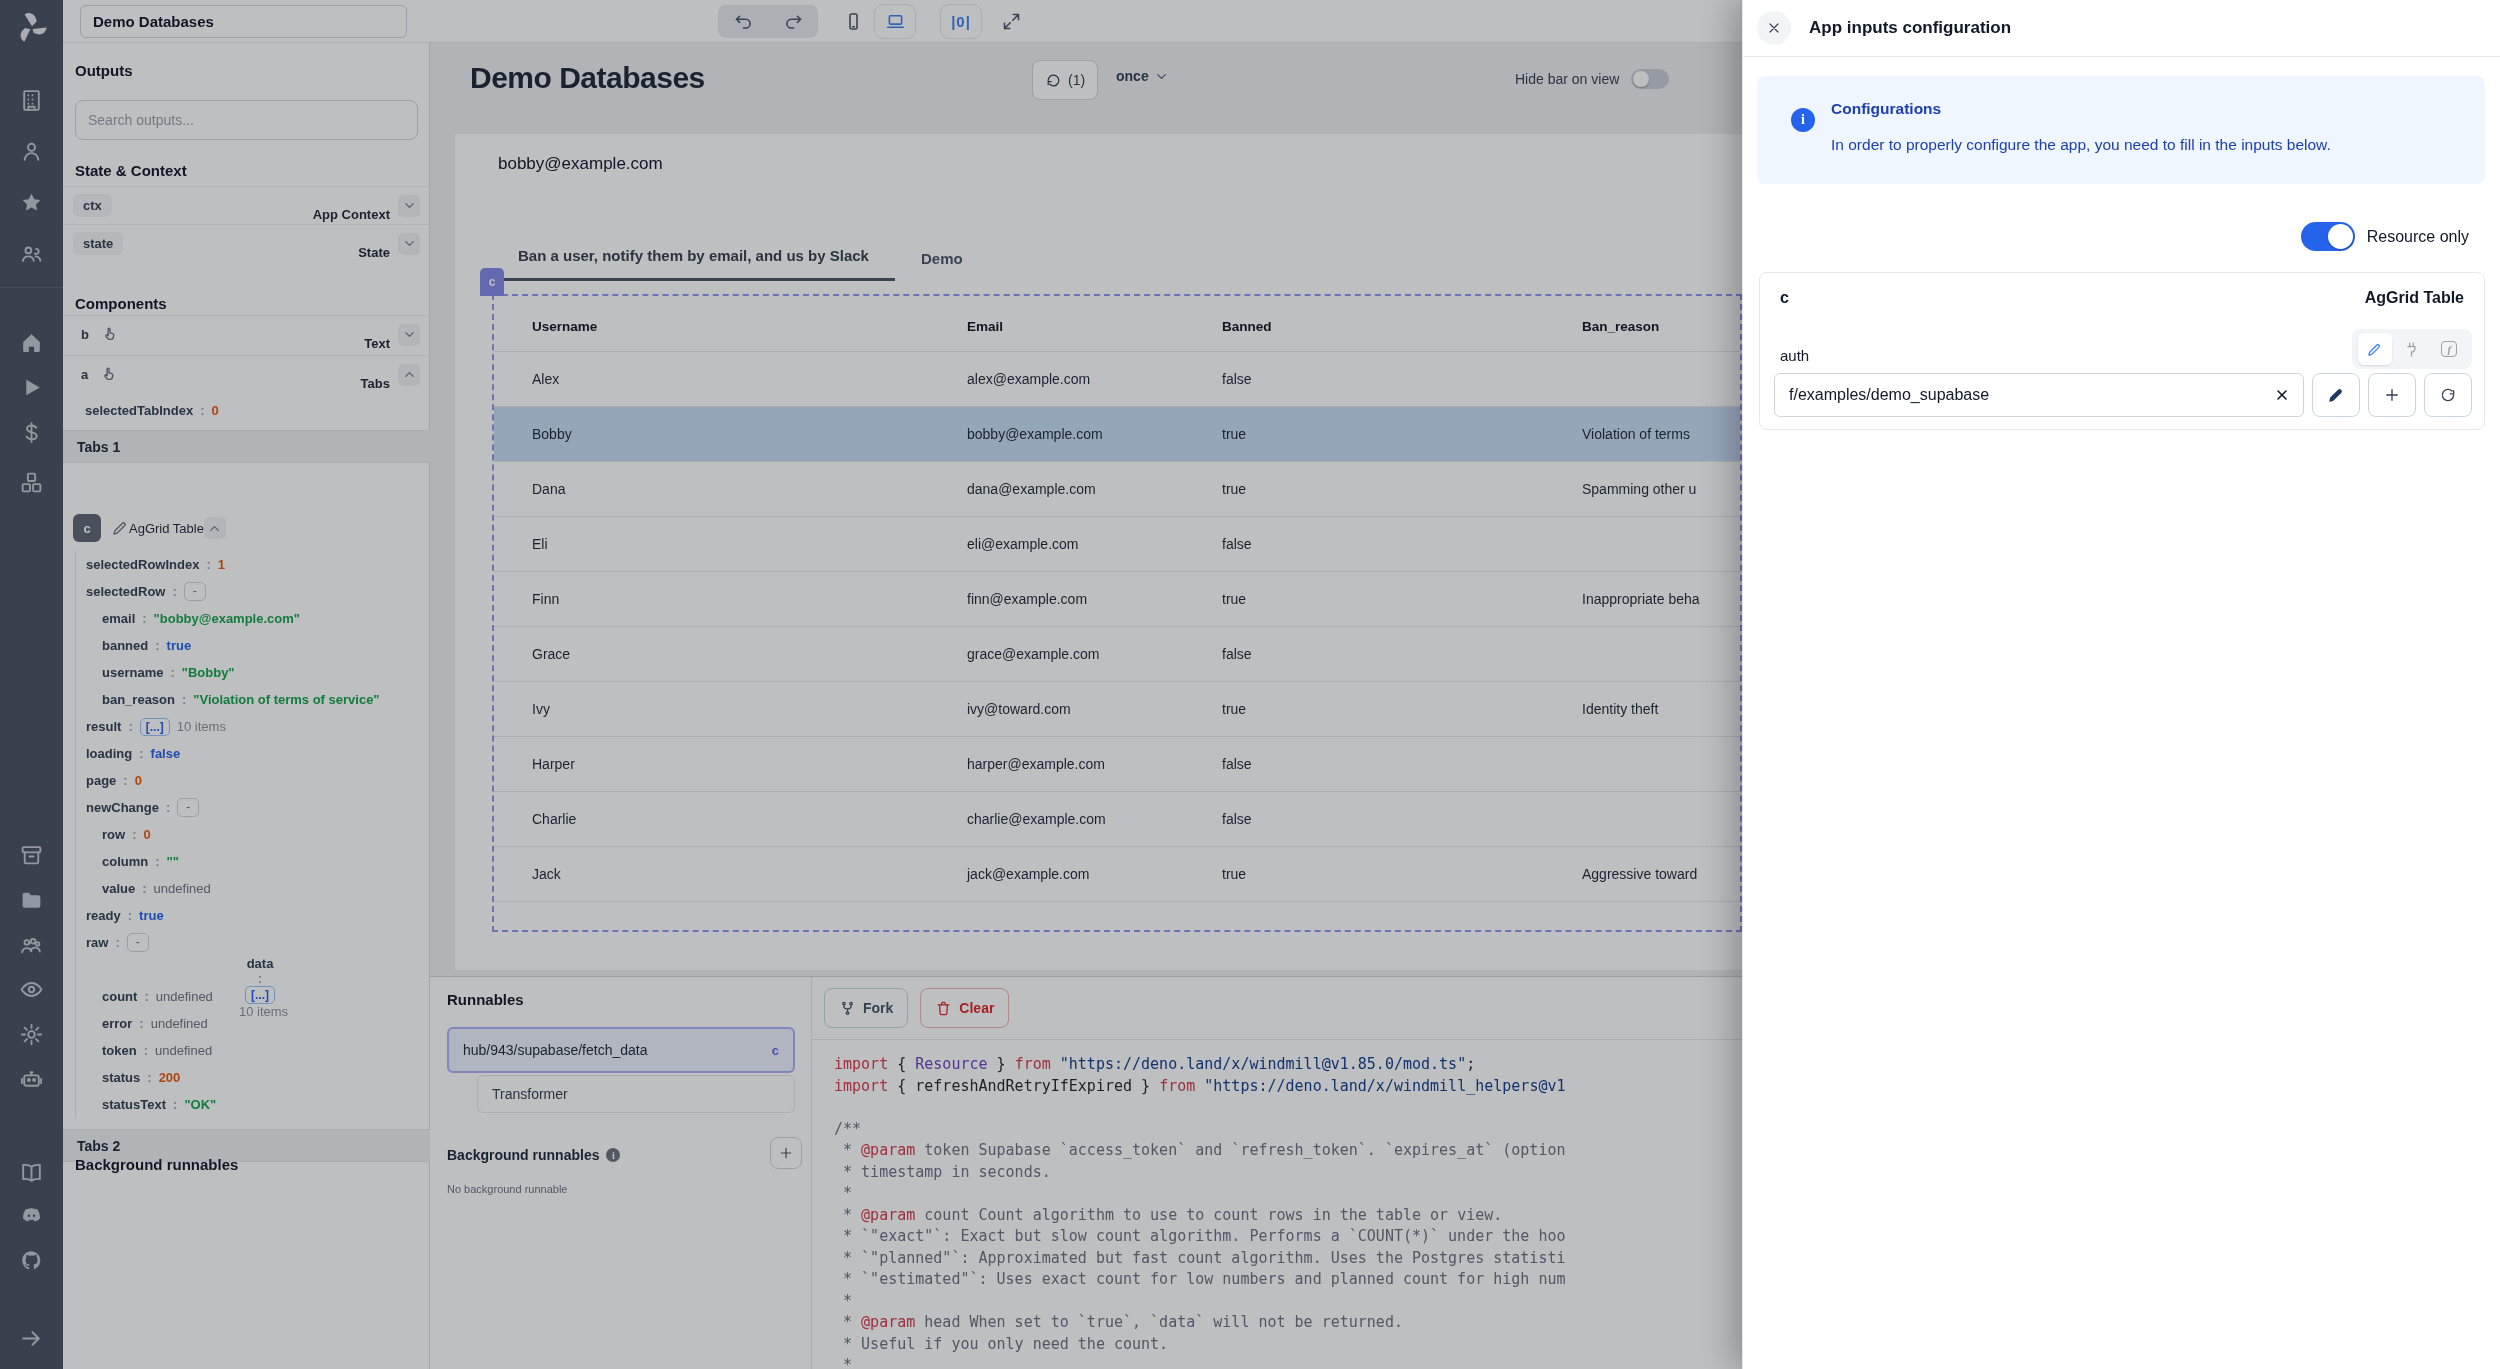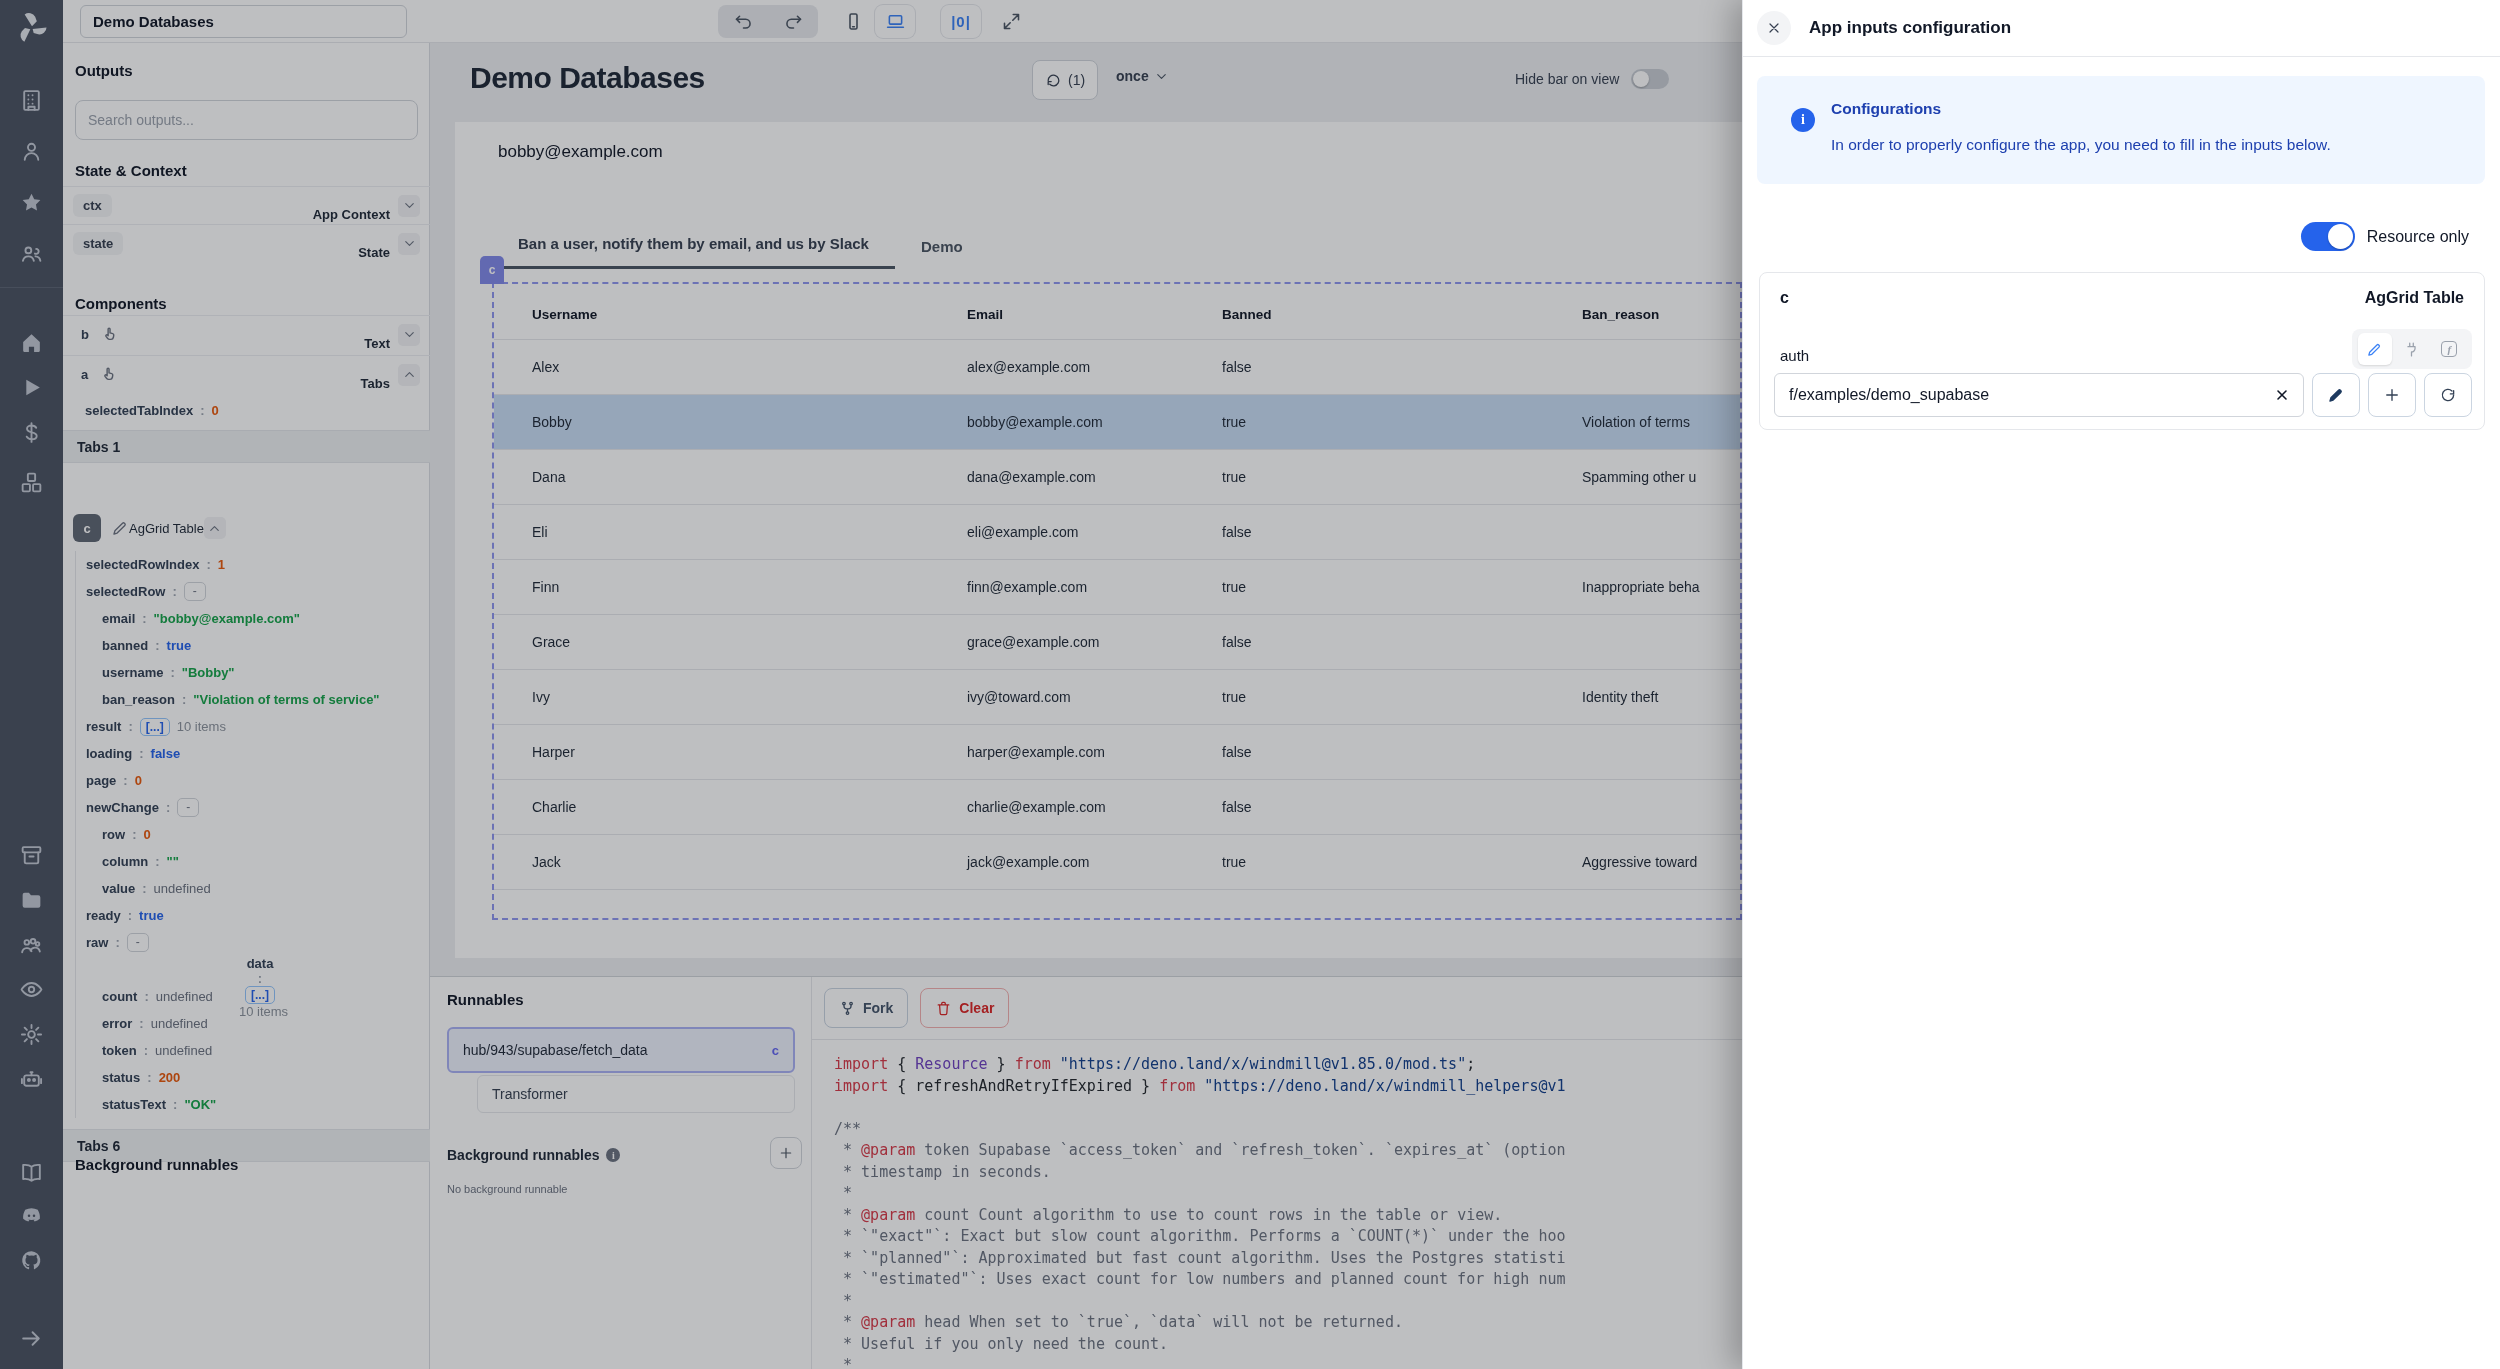--- a/index.html
+++ b/index.html
@@ -81,21 +81,21 @@
     font-weight:600; color:#374151; cursor:pointer; }
   #schedule .ic { width:15px; height:15px; color:#4b5563; }
   #hidebar { position:absolute; left:1085px; top:26px; display:flex; align-items:center; gap:12px; font-size:14px; color:#374151; }
   .toggle { width:38px; height:20px; border-radius:10px; background:#c8cdd4; position:relative; cursor:pointer; }
   .toggle .knob { position:absolute; left:2px; top:2px; width:16px; height:16px; border-radius:50%; background:#fff;
     box-shadow:0 1px 2px rgba(0,0,0,.25); }
   .toggle.on { background:#2563eb; }
   .toggle.on .knob { left:auto; right:2px; }
   .toggle.lg { width:54px; height:29px; border-radius:15px; }
   .toggle.lg .knob { width:25px; height:25px; }
-  #canvas-card { position:absolute; left:25px; top:79px; width:1287px; height:836px; background:#fff; }
+  #canvas-card { position:absolute; left:25px; top:91px; width:1287px; height:836px; background:#fff; }
   #text-comp { position:absolute; left:43px; top:20px; font-size:17px; color:#111827; }
   #tabsbar { position:absolute; left:37px; top:95px; right:0; height:52px; display:flex; align-items:flex-end; }
   .tab { padding:0 26px 14px 26px; font-size:15px; font-weight:600; color:#374151; cursor:pointer; position:relative; }
   .tab.active { border-bottom:3px solid #4b5563; }
   .tab.inactive { color:#4b5563; }
   #grid-comp { position:absolute; left:37px; top:160px; width:1250px; height:638px; border:2px dashed #8f96ef; background:#fff; }
   #grid-badge { position:absolute; left:-14px; top:-28px; width:24px; height:28px; background:#8289ea; color:#fff;
     font-size:12px; font-weight:700; border-radius:5px 5px 0 0; display:flex; align-items:center; justify-content:center; }
   #tbl { position:absolute; inset:6px 0 0 0; }
   .tr { display:flex; height:55px; align-items:center; border-bottom:1px solid #e5e7eb; font-size:14px; color:#1f2937; }
@@ -520,21 +520,21 @@
           <span class="k">status</span>
           <span class="colon">:</span>
           <span class="v-num">200</span>
         </div>
         <div class="tree-row kv" style="padding-left: 26px;">
           <span class="k">statusText</span>
           <span class="colon">:</span>
           <span class="v-str">"OK"</span>
         </div>
       </div>
-    <div class="sub-bar" style="top:1086px">Tabs 6</div>
+    <div class="sub-bar" style="top:1086px">Tabs 2</div>
     <h2 class="lp-h" style="top:1113px">Background runnables</h2>
   </aside>
 
   <main id="canvas">
     <h1 id="canvas-title">Demo Databases</h1>
     <button id="refresh-btn">
       <span>
           <svg viewBox="0 0 24 24" class="ic" width="17" height="17">
             <path d="M4.5 12a7.5 7.5 0 1 1 2.2 5.3"></path>
             <path d="M4.5 17.8v-4.3h4.3"></path>

